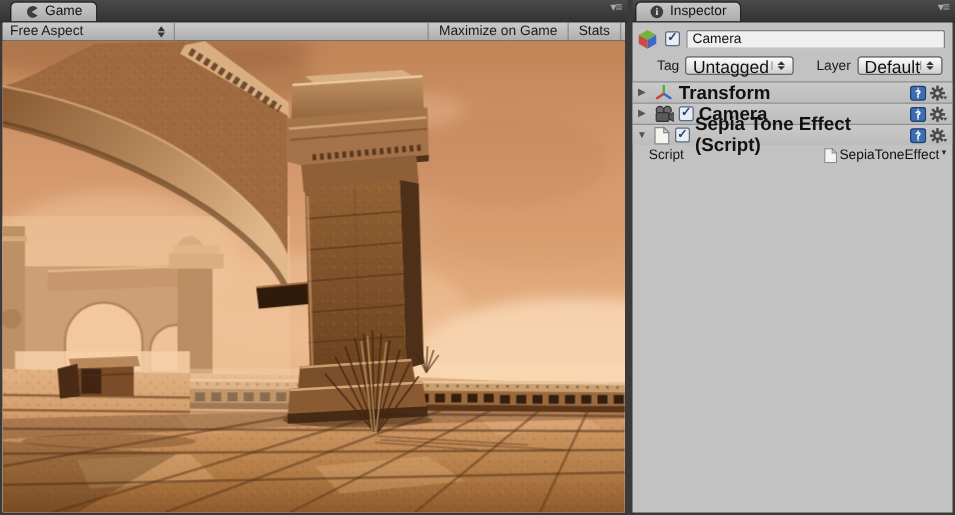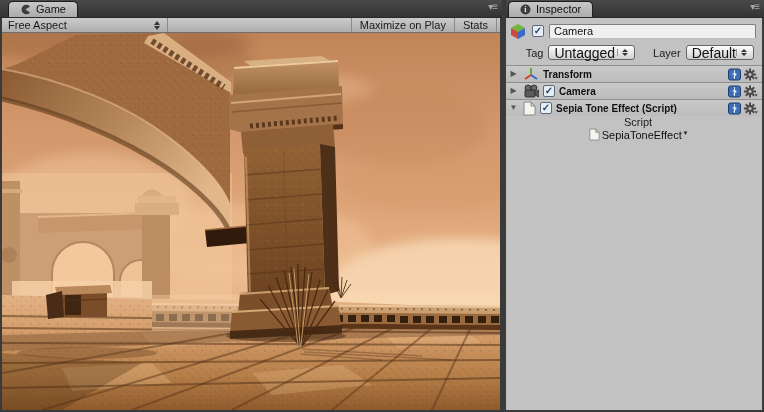--- a/index.html
+++ b/index.html
@@ -15,21 +15,21 @@
          background:linear-gradient(#c8c8c8,#acacac); border:1px solid #1f1f1f; border-bottom:none;
          border-radius:5px 5px 0 0; font-size:11px; color:#111; }
   .panel-menu { margin-left:auto; margin-bottom:3px; margin-right:5px; color:#a8a8a8;
                 font-size:10px; letter-spacing:-1px; line-height:1; cursor:default; }
 
   
   .game-panel { position:absolute; left:0; top:0; width:502px; height:412px; }
   .game-toolbar { position:absolute; left:2px; top:18px; width:498px; height:15px;
                   background:linear-gradient(#cbcbcb,#aeaeae); border-bottom:1px solid #6f6f6f;
                   display:flex; align-items:stretch; font-size:11px; color:#1a1a1a; }
-  .aspect-dd { width:166px; padding-left:6px; display:flex; align-items:center;
+  .aspect-dd { width:138px; padding-left:6px; display:flex; align-items:center;
                border-right:1px solid #8b8b8b; position:relative;text-align:right; }
   .updown { display:flex; flex-direction:column; gap:1px; margin-left:auto; margin-right:7px; }
   .updown i { display:block; width:0; height:0; border-left:3px solid transparent; border-right:3px solid transparent; }
   .updown .u { border-bottom:4px solid #333; }
   .updown .d { border-top:4px solid #333; }
   .tb-spacer { flex:1; }
   .tb-btn { border-left:1px solid #8b8b8b; padding:0 8px; display:flex; align-items:center; }
   .tb-end { width:4px; border-left:1px solid #8b8b8b; }
   .game-view { position:absolute; left:2px; top:33px; width:498px; height:377px; background:#d99e74; }
   .game-view svg { display:block; }
@@ -49,28 +49,28 @@
         display:flex; align-items:center; font-size:14px; color:#111; padding:0 5px; }
   .dd .updown { margin-left:auto; margin-right:1px; border-left:1px solid #999; padding-left:4px; }
   .dd .updown .u { border-bottom:3px solid #333; }
   .dd .updown .d { border-top:3px solid #333; }
   .dd-tag { width:88px; }
   .dd-layer { flex:1; max-width:82px; }
 
   .comp-header { height:17px; display:flex; align-items:center; gap:4px; padding:0 3px 0 2px;
                  border-top:1px solid #8f8f8f; background:linear-gradient(#c9c9c9,#bcbcbc); }
   .fold { width:11px; text-align:center; color:#555; font-size:8px; line-height:1; }
-  .comp-name { flex:1; font-weight:bold; font-size:10px; color:#111; }
+  .comp-name { flex:1; font-weight:bold; font-size:15px; color:#111; }
   .hdr-icons { display:flex; align-items:center; gap:3px; margin-right:1px; }
 
   .cb { width:12px; height:12px; background:#e8edf3; border:1px solid #5a6a7a; border-radius:2px;
         display:flex; align-items:center; justify-content:center; }
   .cb span { color:#23456e; font-size:10px; font-weight:bold; line-height:1; margin-top:-1px; }
 
-  .prop-row { height:16px; display:flex; align-items:center; padding:0 5px 0 13px; font-size:11px; color:#1a1a1a;flex-direction:column; }
+  .prop-row { height:16px; display:flex; align-items:center; padding:0 5px 0 13px; font-size:11px; color:#1a1a1a; }
   .prop-label { flex:1; }
   .prop-value { display:flex; align-items:center; gap:2px; color:#111;justify-content:space-between; }
   .picker { font-size:7px; color:#222; align-self:flex-start; line-height:1.4; }
   .insp-filler { height:260px; }
 </style>
 </head>
 <body>
 
 <div class="window">
 
@@ -88,21 +88,21 @@
     <div class="game-toolbar">
       <div class="aspect-dd">
         <span>Free Aspect</span>
         <span class="updown">
             <i class="u"></i>
             <i class="d"></i>
           </span>
       </div>
       <div class="tb-spacer"></div>
       <div class="tb-btn">
-        <span>Maximize on Play</span>
+        <span>Maximize on Game</span>
       </div>
       <div class="tb-btn">
         <span>Stats</span>
       </div>
       <div class="tb-end"></div>
     </div>
 
     <div class="game-view">
       <svg width="498" height="377" viewBox="0 0 498 377">
         <defs>

